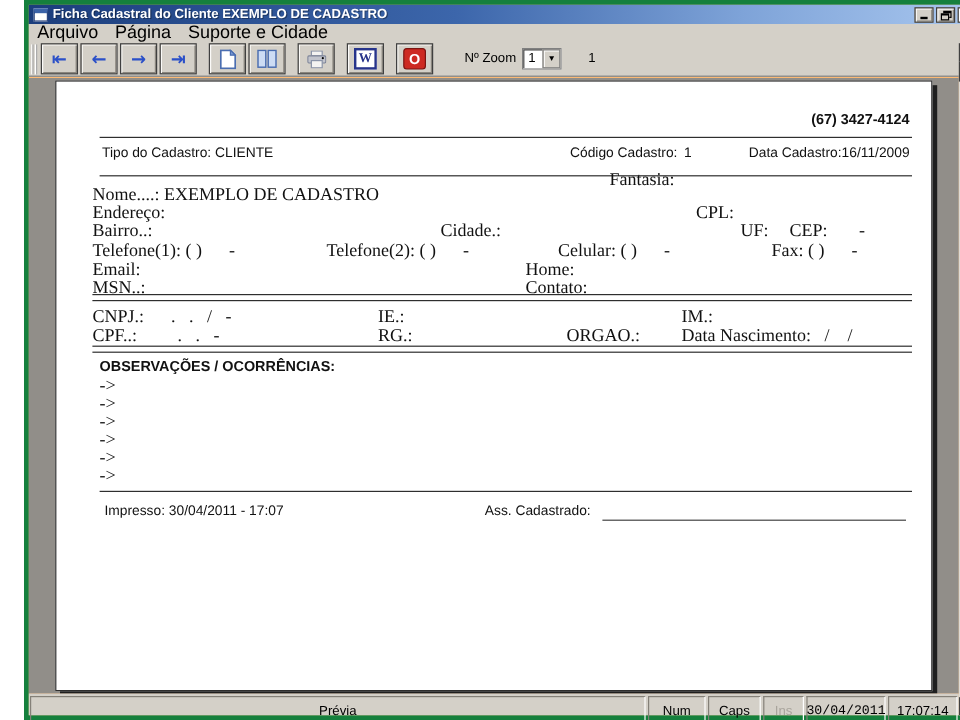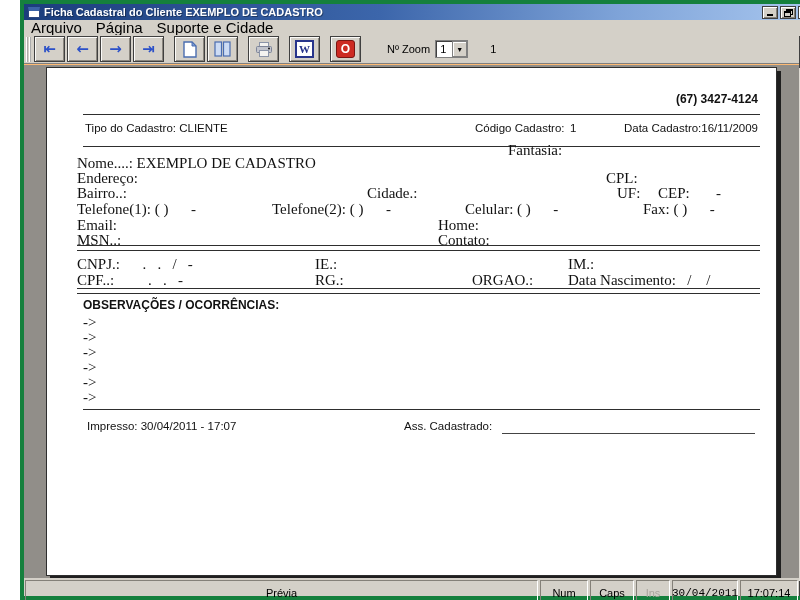--- a/index.html
+++ b/index.html
@@ -201,21 +201,21 @@
 
       <div class="s" style="left:38px;top:54px">Tipo do Cadastro: CLIENTE</div>
       <div class="s" style="left:428px;top:54px">Código Cadastro:</div>
       <div class="s" style="left:523px;top:54px">1</div>
       <div class="s" style="right:18px;top:54px">Data Cadastro:16/11/2009</div>
       <div class="rule" style="top:78px"></div>
 
       <div class="m" style="left:30px;top:87px">Nome....: EXEMPLO DE CADASTRO</div>
       <div class="m" style="left:461px;top:74px">Fantasia:</div>
       <div class="m" style="left:30px;top:102px">Endereço:</div>
-      <div class="m" style="left:559px;top:102px">CPL:</div>
+      <div class="m" style="left:533px;top:102px">CPL:</div>
       <div class="m" style="left:30px;top:117px">Bairro..:</div>
       <div class="m" style="left:320px;top:117px">Cidade.:</div>
       <div class="m" style="left:570px;top:117px">UF:</div>
       <div class="m" style="left:611px;top:117px">CEP:       -</div>
       <div class="m" style="left:30px;top:133px">Telefone(1): ( )      -</div>
       <div class="m" style="left:225px;top:133px">Telefone(2): ( )      -</div>
       <div class="m" style="left:418px;top:133px">Celular: ( )      -</div>
       <div class="m" style="left:596px;top:133px">Fax: ( )      -</div>
       <div class="m" style="left:30px;top:149px">Email:</div>
       <div class="m" style="left:391px;top:149px">Home:</div>

